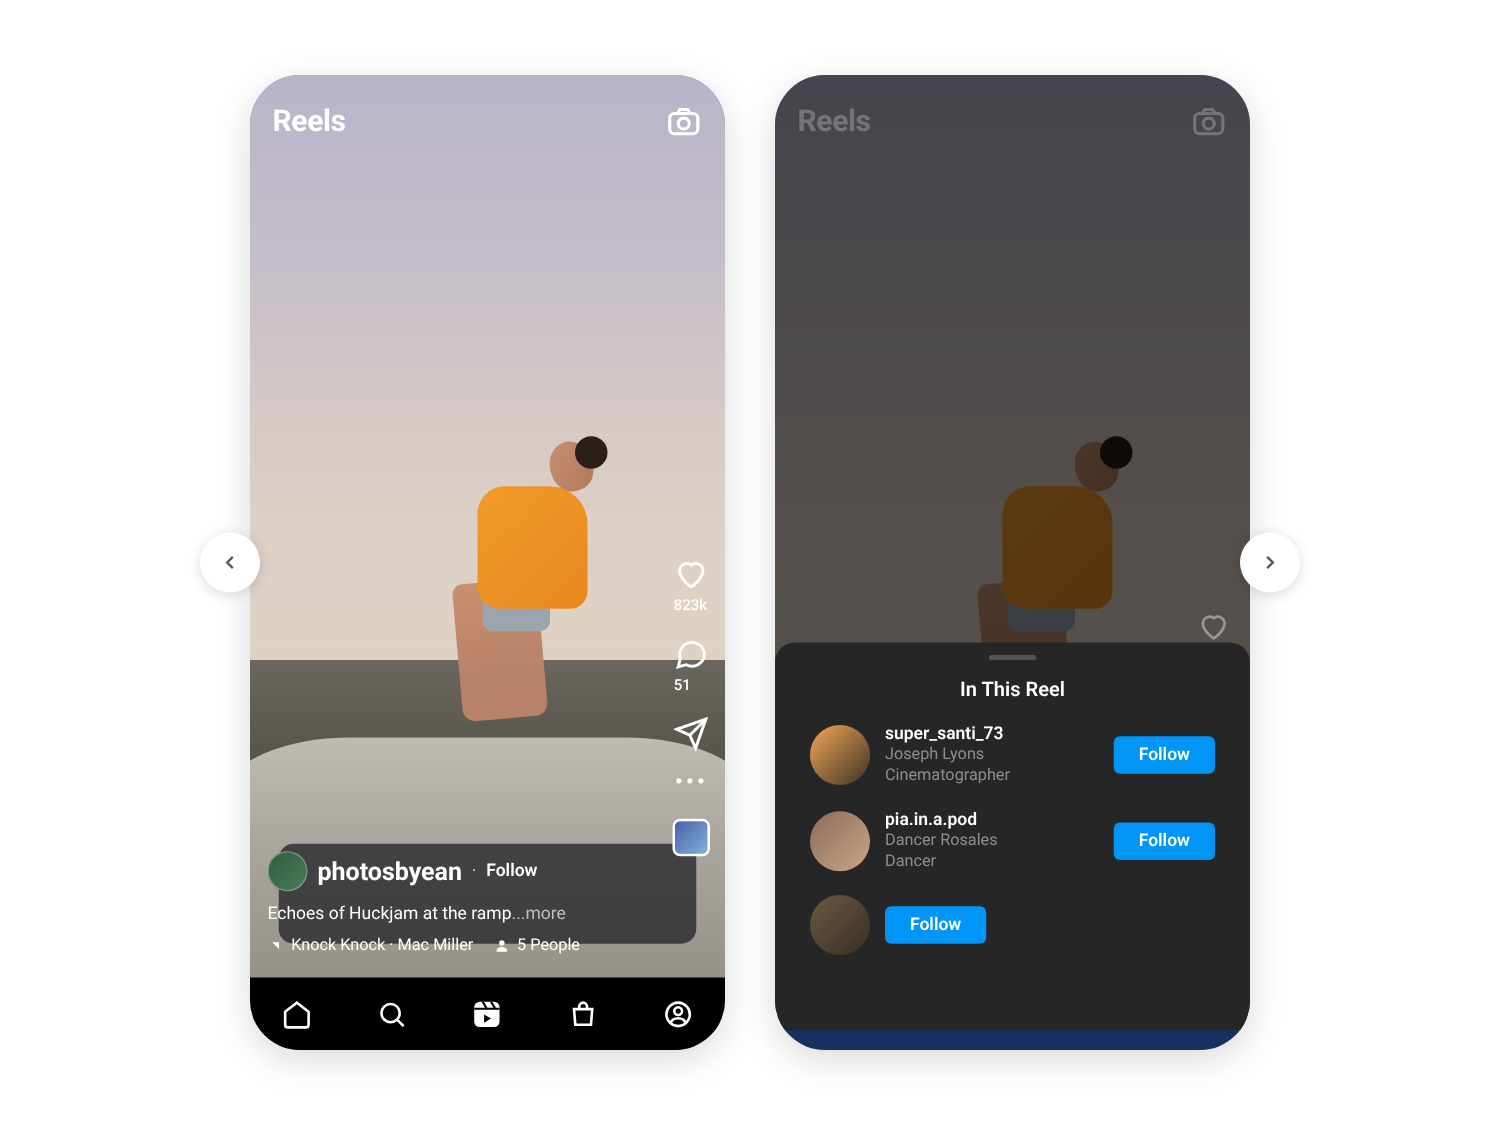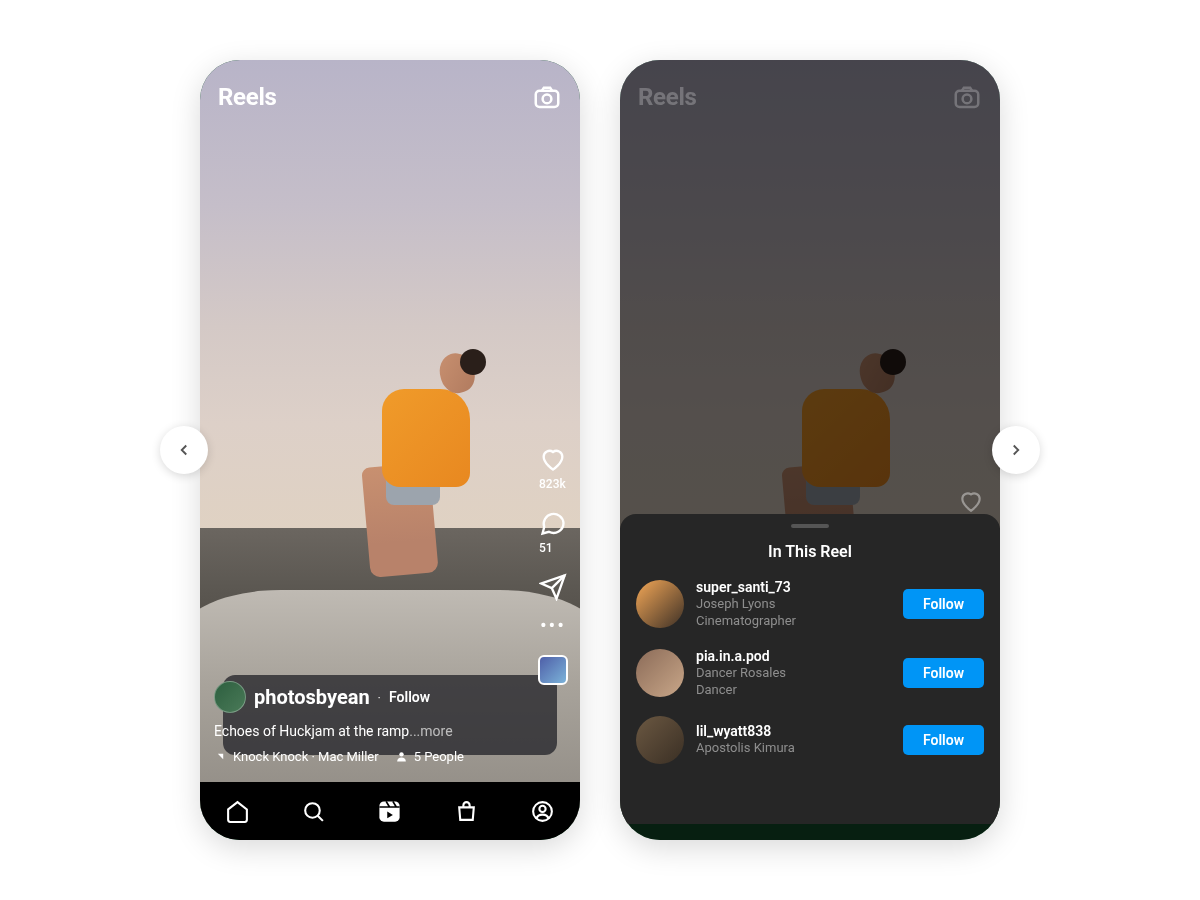--- a/index.html
+++ b/index.html
@@ -1,17 +1,17 @@
 <!DOCTYPE html>
 <html><head>
 <meta charset="utf-8">
 <style>
 *{margin:0;padding:0;box-sizing:border-box;font-family:-apple-system,BlinkMacSystemFont,"Segoe UI",Roboto,sans-serif}
 body{background:#fff;width:1200px;height:900px;display:flex;align-items:center;justify-content:center;gap:40px;position:relative}
-.phone{width:380px;height:780px;border-radius:40px;overflow:hidden;position:relative;background:#14532d;box-shadow:0 8px 30px rgba(0,0,0,.15)}
+.phone{width:380px;height:780px;border-radius:40px;overflow:hidden;position:relative;background:#3b82f6;box-shadow:0 8px 30px rgba(0,0,0,.15)}
 .screen{position:absolute;inset:0;overflow:hidden}
 .bg{position:absolute;inset:0}
 .sky{position:absolute;top:0;left:0;right:0;height:62%;background:linear-gradient(180deg,#b8b4c8 0%,#c5bec9 30%,#d4c9c6 55%,#ddd0c8 75%,#e0d2c2 100%)}
 .sea{position:absolute;top:60%;left:0;right:0;height:15%;background:linear-gradient(180deg,#6b6660 0%,#5c5852 50%,#4f4b45 100%)}
 .car{position:absolute;top:68%;left:-5%;right:-5%;height:30%;background:linear-gradient(180deg,#bfbab3 0%,#a8a39b 40%,#8e8982 100%);border-radius:100px 100px 0 0/45px 45px 0 0}
 .car::after{content:"";position:absolute;top:85px;left:10%;right:10%;height:80px;background:rgba(40,40,45,.8);border-radius:12px}
 .person{position:absolute;top:36%;left:40%;width:150px;height:240px}
 .torso{position:absolute;top:48px;left:30px;width:88px;height:98px;background:linear-gradient(135deg,#f09b2a,#e88820);border-radius:22px 30px 14px 18px}
 .head{position:absolute;top:12px;left:88px;width:34px;height:40px;background:linear-gradient(135deg,#c89070,#b07a5e);border-radius:50% 50% 45% 45%;transform:rotate(-18deg)}
 .hair{position:absolute;top:8px;left:108px;width:26px;height:26px;background:#2a1f1a;border-radius:50%}
@@ -39,21 +39,21 @@
 .meta-row{display:flex;align-items:flex-end;gap:16px;font-size:13px}
 .meta-item{display:flex;align-items:center;gap:6px}
 .meta-item svg{width:13px;height:13px}
 .nav-bar{position:absolute;bottom:0;left:0;right:0;height:58px;background:#000;display:flex;align-items:center;justify-content:space-around;z-index:20}
 .nav-item{color:#fff;display:flex;align-items:center;justify-content:center}
 .nav-item svg{width:25px;height:25px}
 .nav-item.active svg{width:27px;height:27px}
 .sheet{position:absolute;left:0;right:0;bottom:16px;height:310px;background:#262626;border-radius:16px 16px 0 0;z-index:15;padding:10px 0 14px}
 .handle{width:38px;height:4px;background:#555;border-radius:2px;margin:0 auto 14px}
 .sheet-title{color:#fff;font-size:16px;font-weight:600;text-align:center;margin-bottom:18px}
-.people{padding:0 16px;display:flex;flex-direction:column;gap:18px}
+.people{padding:0 28px;display:flex;flex-direction:column;gap:18px}
 .person-row{display:flex;align-items:center;gap:12px}
 .pavatar{width:48px;height:48px;border-radius:50%;flex-shrink:0}
 .pa1{background:linear-gradient(135deg,#f4a857,#3d3026)}
 .pa2{background:linear-gradient(135deg,#8b6b58,#c9a789)}
 .pa3{background:linear-gradient(135deg,#6b5842,#3a2f24)}
 .pinfo{flex:1;display:flex;flex-direction:column;gap:1px}
 .puser{color:#fff;font-size:14px;font-weight:600}
 .pname,.prole{color:#8e8e8e;font-size:13px;line-height:1.25}
 .follow-btn{background:#0095f6;color:#fff;border:none;border-radius:5px;padding:7px 20px;font-size:14px;font-weight:600}
 .carousel-btn{position:absolute;top:50%;transform:translateY(-50%);width:48px;height:48px;border-radius:50%;background:#fff;box-shadow:0 2px 10px rgba(0,0,0,.15);display:flex;align-items:center;justify-content:center;color:#555;z-index:50}
@@ -229,25 +229,20 @@
           <div class="pavatar pa2"></div>
           <div class="pinfo">
             <span class="puser">pia.in.a.pod</span>
             <span class="pname">Dancer Rosales</span>
             <span class="prole">Dancer</span>
           </div>
           <button class="follow-btn">Follow</button>
         </div>
         <div class="person-row">
           <div class="pavatar pa3"></div>
-          <div class="pinfo">
-            <span class="puser">lil_wyatt838</span>
-            <span class="pname">Apostolis Kimura</span>
-            <span class="prole"></span>
-          </div>
           <button class="follow-btn">Follow</button>
         </div>
       </div>
     </div>
   </div>
 </div>
 
 <div class="carousel-btn carousel-prev">
   <svg width="18" height="18" viewBox="0 0 24 24" fill="none" stroke="currentColor" stroke-width="2.5">
       <path d="M15 18l-6-6 6-6"></path>

